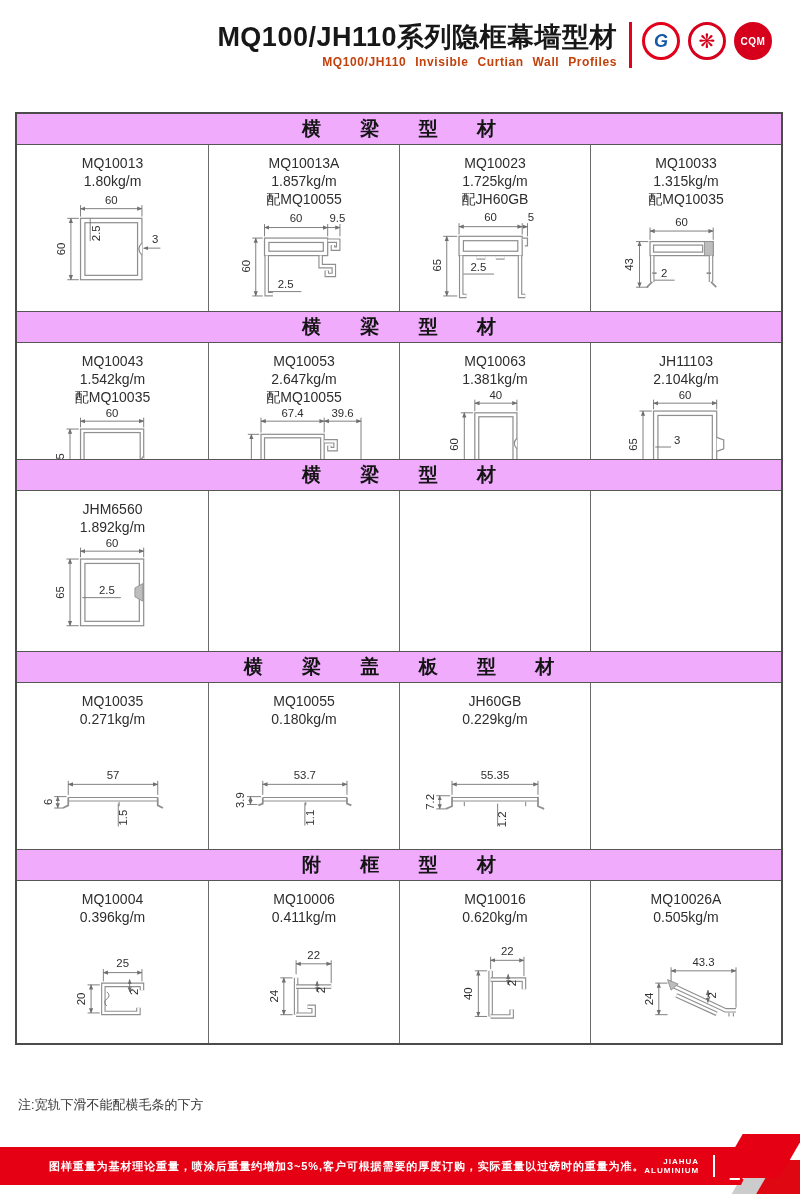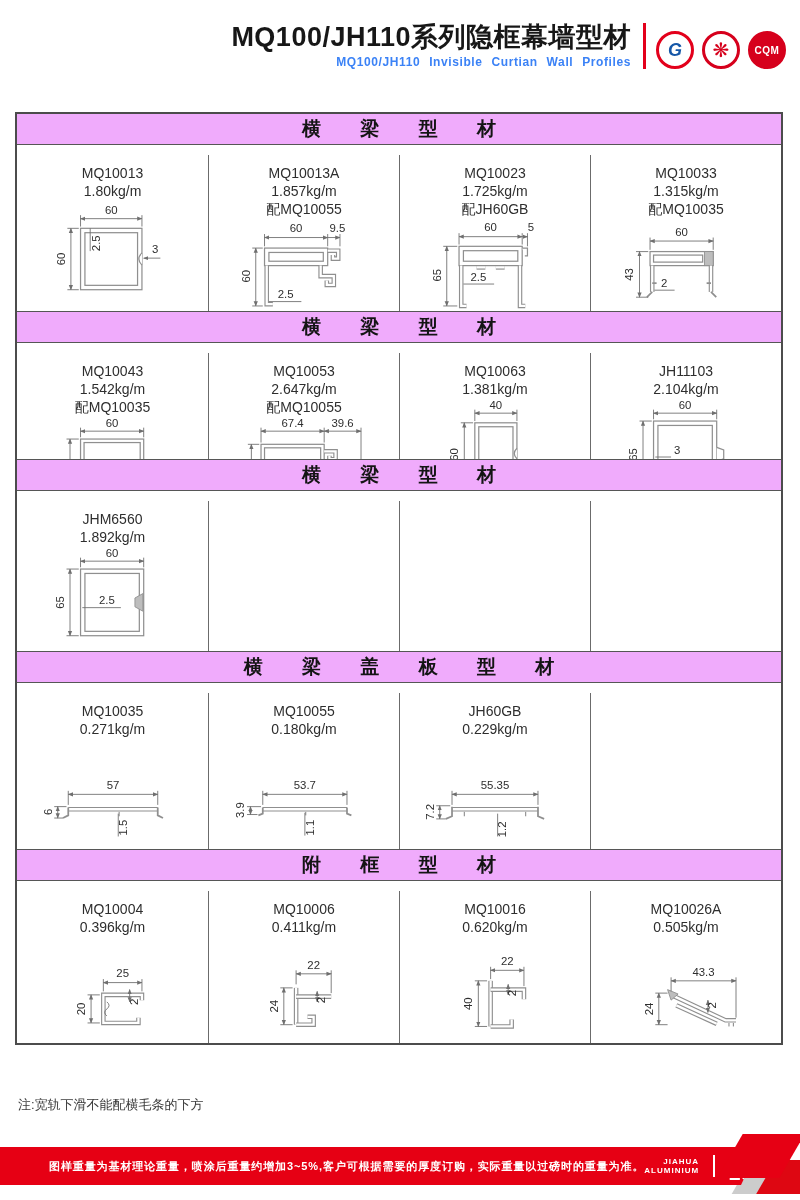--- a/index.html
+++ b/index.html
@@ -1,40 +1,40 @@
 <!DOCTYPE html>
 <html><head>
 <meta charset="utf-8">
 <style>
   html,body{margin:0;padding:0;}
   body{width:800px;height:1200px;position:relative;background:#fff;overflow:hidden;
        font-family:"Liberation Sans","DejaVu Sans",sans-serif;color:#2e2e2e;}
 
   
   .page-header{position:absolute;top:22px;left:0;width:100%;}
-  .header-inner{display:flex;justify-content:flex-end;align-items:flex-end;padding-right:14px;}
+  .header-inner{display:flex;justify-content:flex-end;align-items:flex-start;padding-right:28px;}
   .title-block{text-align:right;}
   .page-title{font-size:27px;font-weight:bold;color:#171717;line-height:31px;letter-spacing:0.5px;}
-  .page-subtitle{font-size:12px;font-weight:bold;color:#3b82f6;letter-spacing:0.6px;word-spacing:5px;margin-top:2px;}
+  .page-subtitle{font-size:12px;font-weight:bold;color:#c2410c;letter-spacing:0.6px;word-spacing:5px;margin-top:2px;}
   .header-divider{width:3px;height:46px;background:#e3001b;margin:0 10px 0 12px;flex:0 0 auto;}
   .logos{display:flex;gap:8px;align-items:center;}
   .logo{width:38px;height:38px;border-radius:50%;display:flex;align-items:center;justify-content:center;box-sizing:border-box;}
   .logo-gb{border:3px solid #e3001b;color:#1557a8;font-weight:bold;font-style:italic;font-size:18px;}
   .logo-badge{border:3px solid #d6001c;color:#d6001c;font-size:20px;}
   .logo-cqm{background:#d6001c;border:3px solid #d6001c;color:#fff;font-weight:bold;font-size:10px;letter-spacing:0.5px;}
 
   
   .sheet{position:absolute;left:15px;top:112px;width:768px;border:2px solid #4c4c4c;box-sizing:border-box;background:#fff;}
   .section-header{height:30px;background:#f0abfc;border-top:1px solid #565656;border-bottom:1px solid #565656;
     display:flex;align-items:center;justify-content:center;font-size:19px;font-weight:bold;
     letter-spacing:17px;text-indent:17px;color:#141414;}
   .sheet > .section-header:first-child{border-top:none;}
   .row{display:grid;grid-template-columns:repeat(4,1fr);}
   .row-r1{height:166px;}.row-r2{height:116px;}.row-r3{height:160px;}.row-r4{height:166px;border-radius:32px;}.row-r5{height:162px;}
-  .cell{padding-top:9px;text-align:center;overflow:hidden;box-sizing:border-box;margin-top:10px;}
+  .cell{padding-top:9px;text-align:center;overflow:hidden;box-sizing:border-box;}
   .cell + .cell{border-left:1px solid #6b6b6b;}
   .cell-line{font-size:14px;line-height:18px;color:#2e2e2e;}
   svg.draw{display:block;margin:2px auto 0;width:172px;height:100px;}
   .row-r4 svg.draw{margin-top:16px;}
   .row-r5 svg.draw{margin-top:8px;}
 
   
   .p{fill:#fff;stroke:#8f8f8f;stroke-width:1.4;}
   .g{fill:#bdbdbd;stroke:#8f8f8f;stroke-width:1;}
   .po{fill:none;stroke:#8f8f8f;stroke-width:5.2;}

